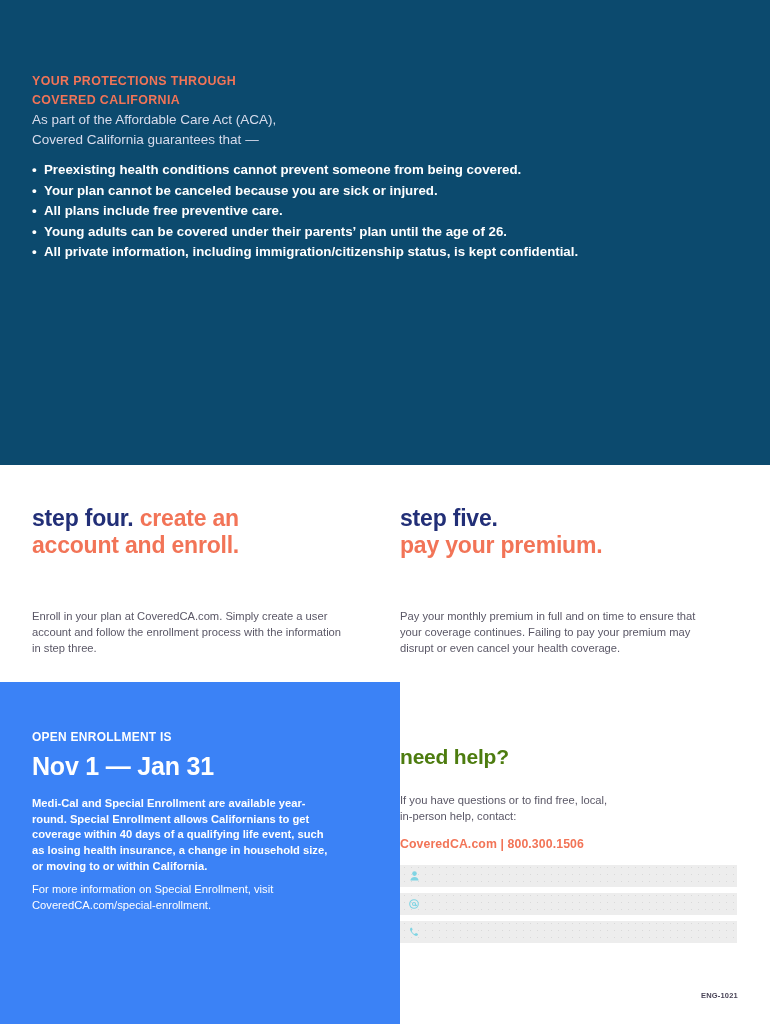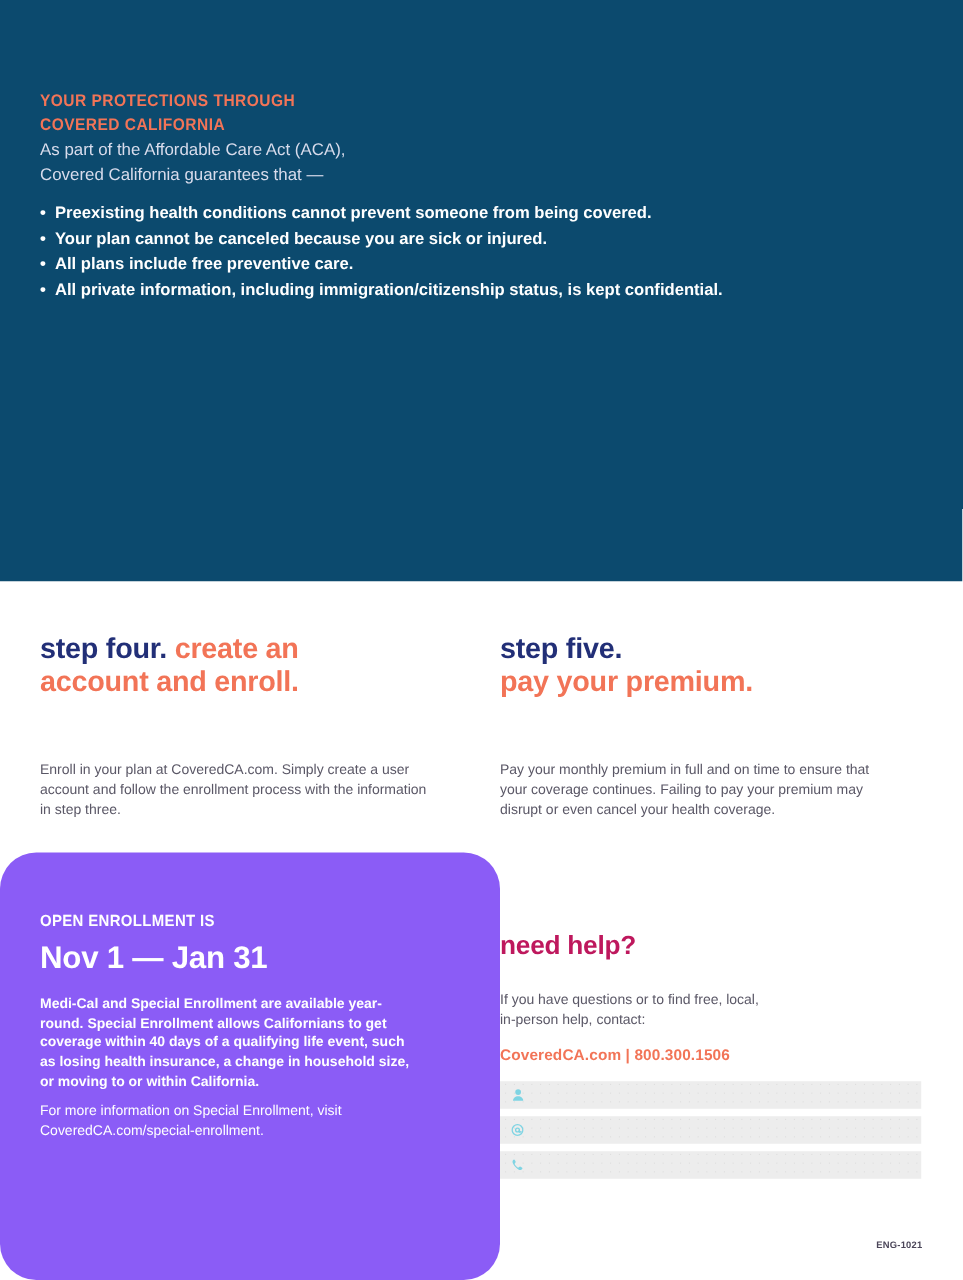--- a/index.html
+++ b/index.html
@@ -117,23 +117,22 @@
     line-height: 15.8px;
   }
 
   
   .enroll {
     position: absolute;
     left: 0;
     top: 682px;
     width: 400px;
     height: 342px;
-    background: #8b5cf6;
+    background: #3b82f6;
     box-sizing: border-box;
-    border-radius: 29px;
   }
   .enroll-kicker {
     position: absolute;
     left: 32px;
     top: 47px;
     color: #FFFFFF;
     font-family: "Liberation Sans Narrow", "Liberation Sans", sans-serif;
     font-weight: bold;
     font-size: 13px;
     letter-spacing: 0.3px;
@@ -174,21 +173,21 @@
 
   
   .help {
     position: absolute;
     left: 400px;
     top: 745px;
     width: 340px;
   }
   .help-head {
     margin: 0;
-    color: #be185d;
+    color: #4d7c0f;
     font-size: 21px;
     font-weight: bold;
     letter-spacing: -0.2px;
   }
   .help-body {
     margin: 0;
     position: absolute;
     top: 48px;
     left: 0;
     width: 320px;
@@ -260,20 +259,21 @@
 
     <div class="hero-intro">
       <span>As part of the Affordable Care Act (ACA),</span>
       <span>Covered California guarantees that —</span>
     </div>
 
     <ul class="hero-list">
       <li>Preexisting health conditions cannot prevent someone from being covered.</li>
       <li>Your plan cannot be canceled because you are sick or injured.</li>
       <li>All plans include free preventive care.</li>
+      <li>Young adults can be covered under their parents’ plan until the age of 26.</li>
       <li>All private information, including immigration/citizenship status, is kept confidential.</li>
     </ul>
   </section>
 
   <section class="steps">
 
     <div class="step step-left">
       <h2 class="step-head">
         <span class="navy">step four.</span>
         <span class="orange">create an</span><br>

